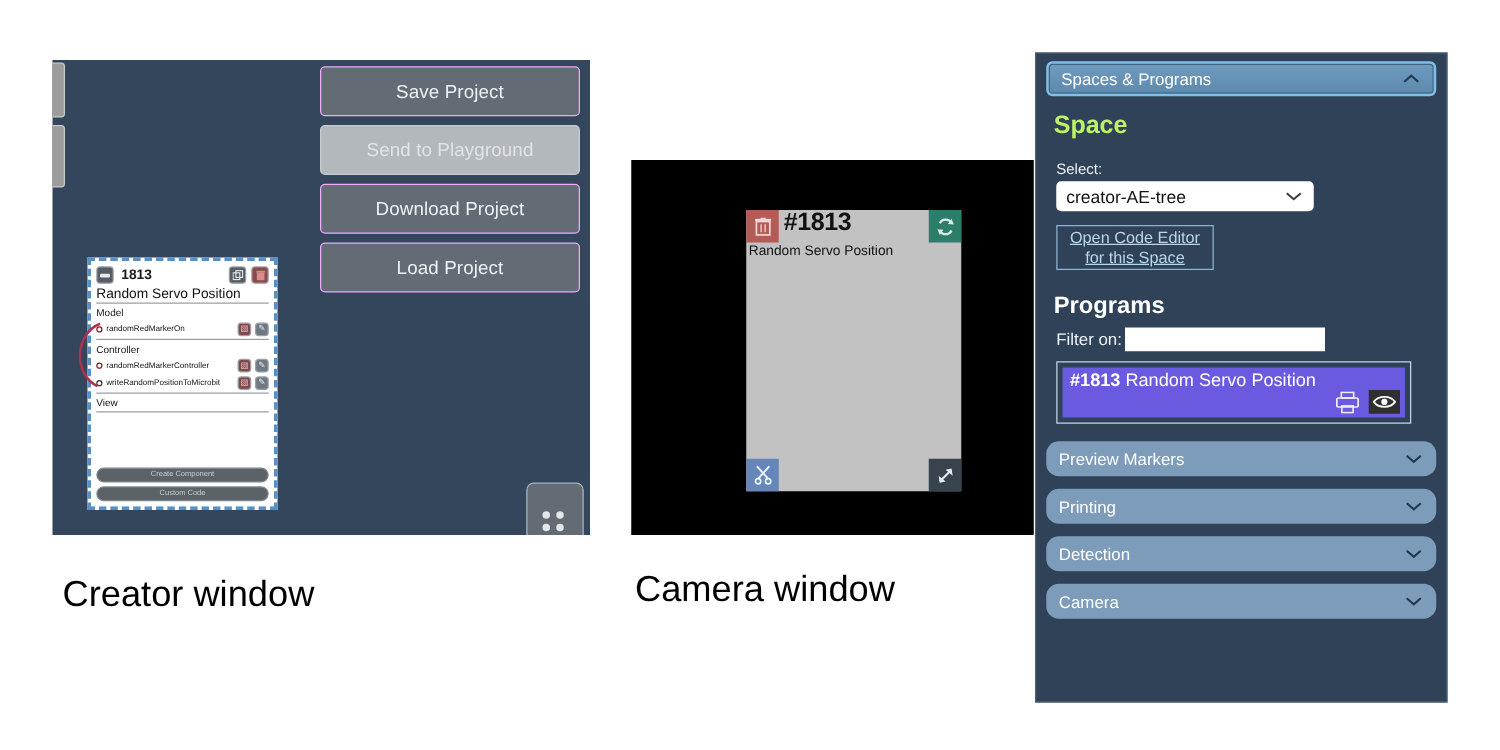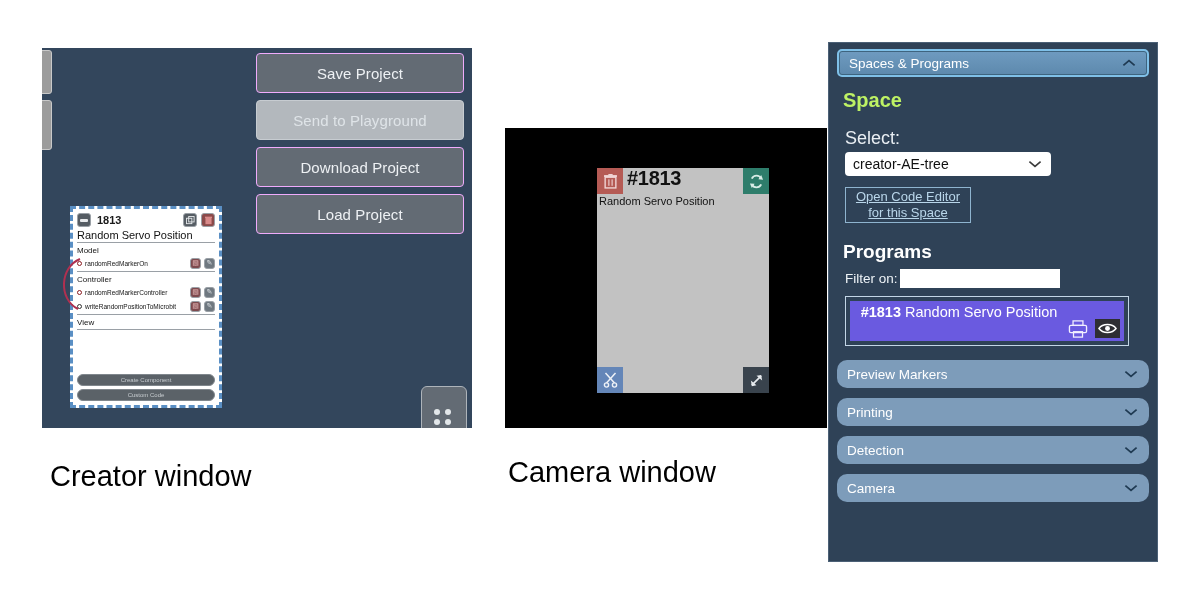--- a/index.html
+++ b/index.html
@@ -295,21 +295,21 @@
   .acc-body { padding: 0 4px; }
 
   .h-space {
     color: #bef264;
     font-size: 20px;
     font-weight: bold;
     margin: 12px 0 16px 2px;
   }
   .lbl-select {
     color: #e9eef3;
-    font-size: 18px;
+    font-size: 12px;
     margin: 2px 0 3px 4px;
   }
   #space-select {
     position: relative;
     margin-left: 4px;
     width: 206px;
     height: 24px;
     background: #ffffff;
     border-radius: 4px;
     display: flex;
@@ -357,21 +357,20 @@
     box-sizing: border-box;
     font-family: "Liberation Sans", sans-serif;
   }
   #programs-list {
     margin: 8px 0 12px 4px;
     width: 284px;
     border: 1px solid #c3d6e6;
     background: #2f4257;
     padding: 4px;
     box-sizing: border-box;
-    text-align: center;
   }
   .program-item {
     position: relative;
     background: #6a5ae0;
     color: #ffffff;
     font-size: 14.5px;
     line-height: 17px;
     padding: 3px 62px 4px 6px;
     box-sizing: border-box;
     min-height: 40px;

